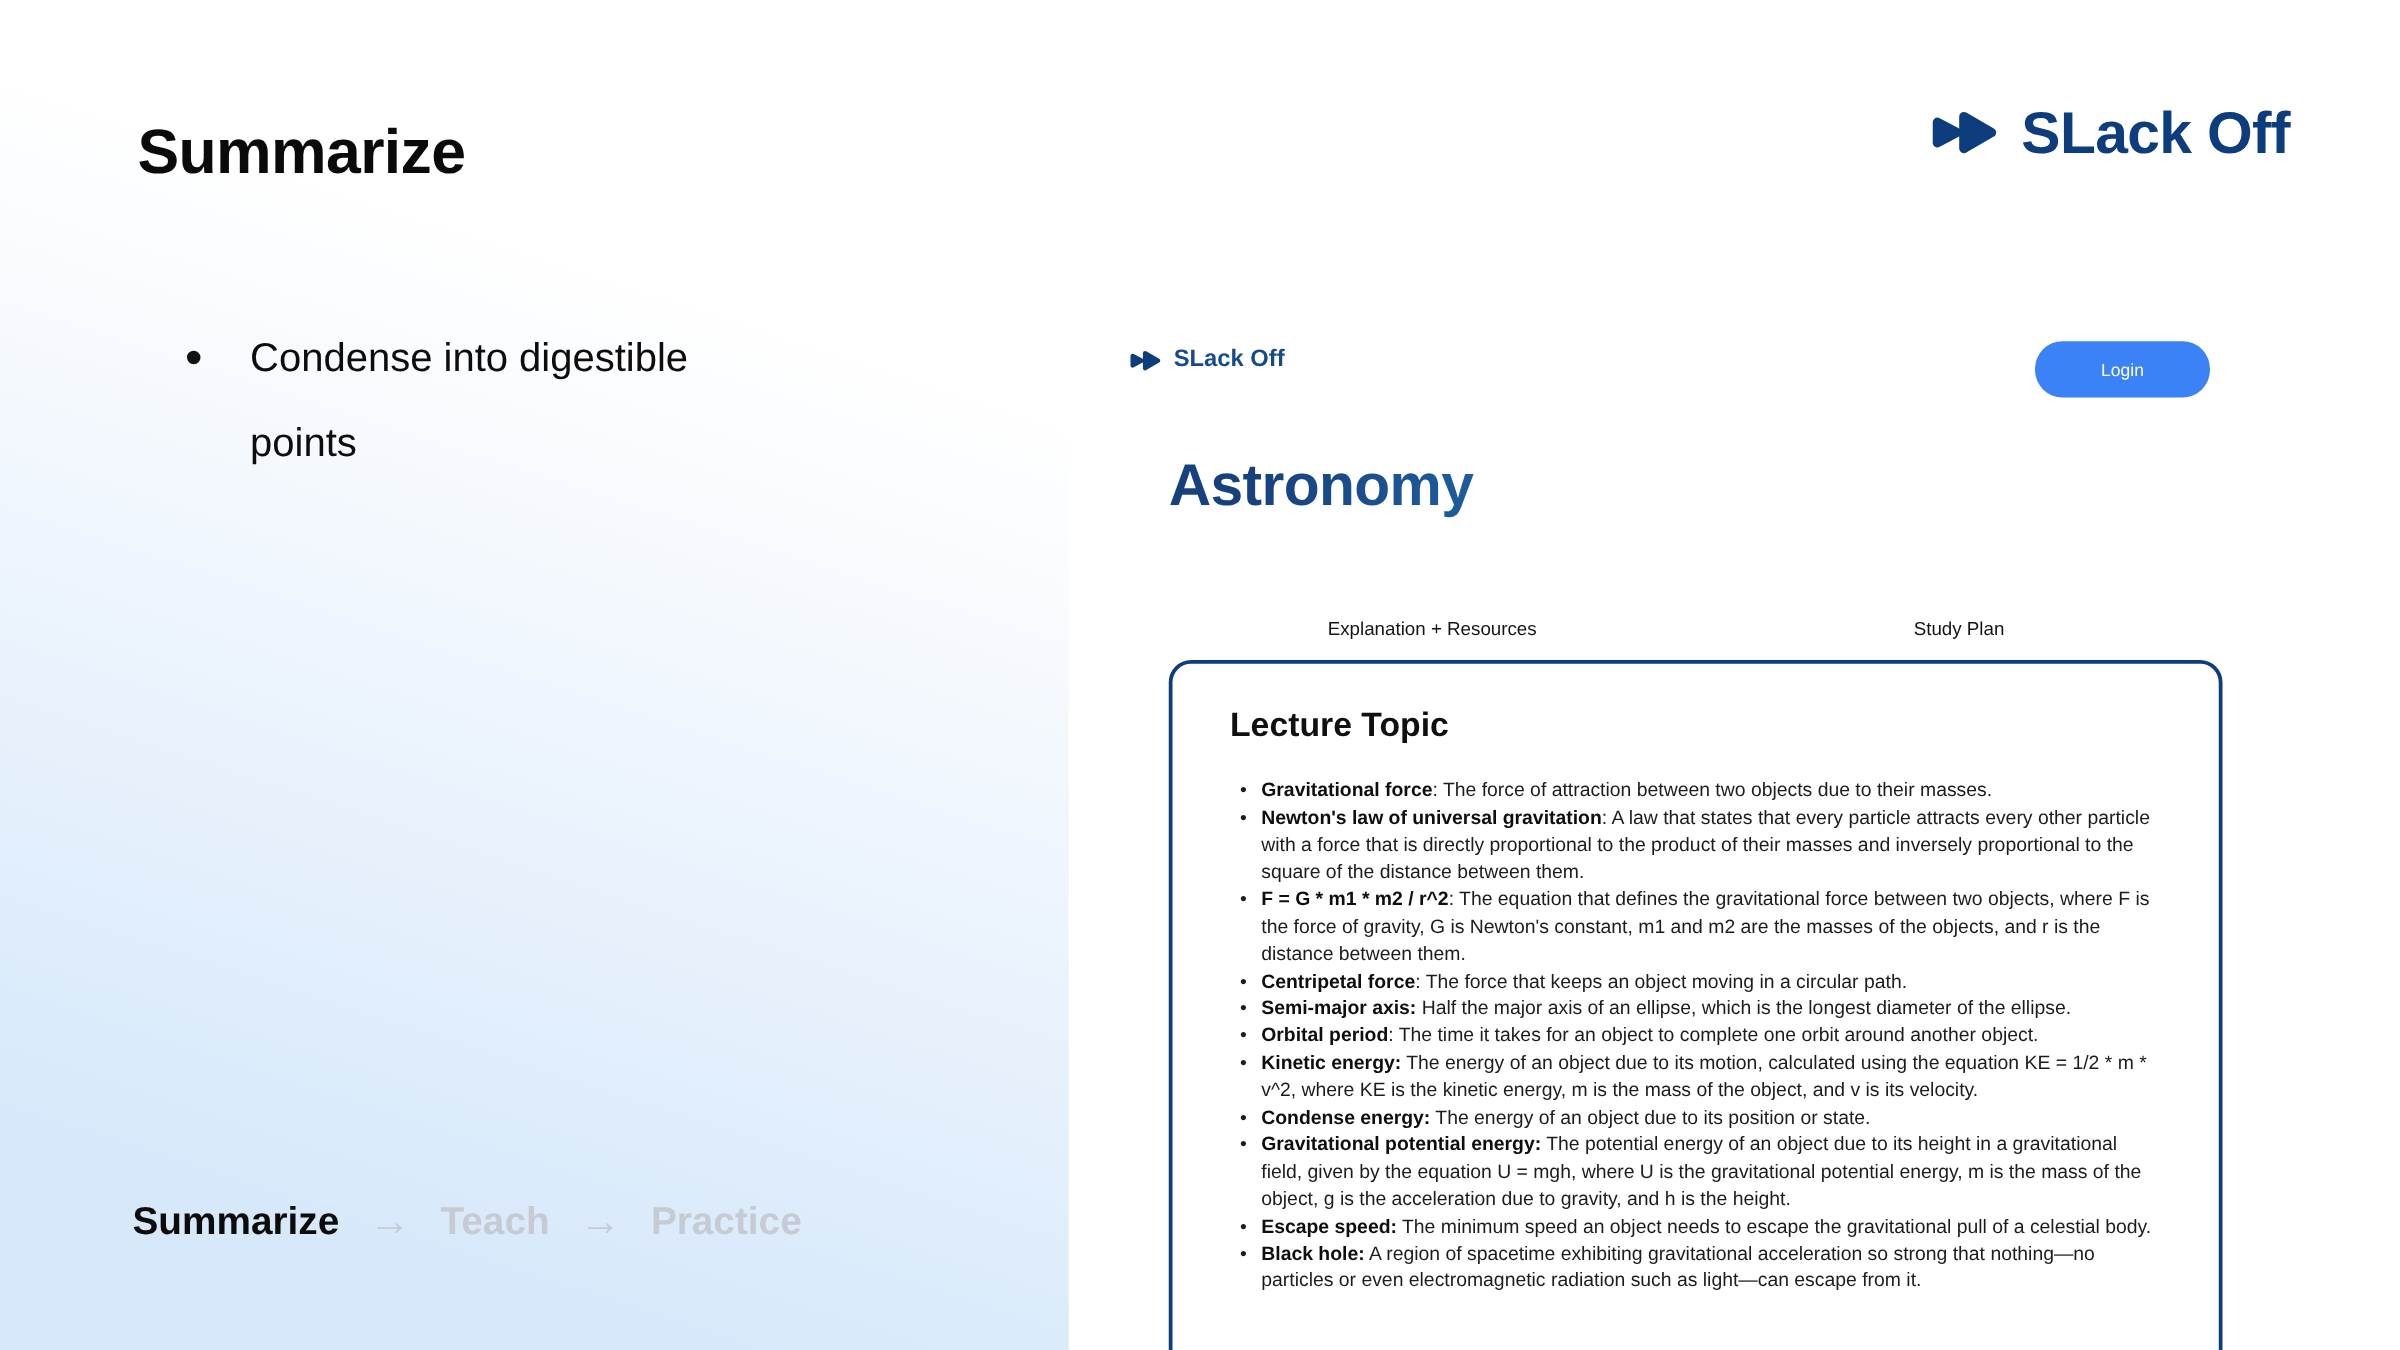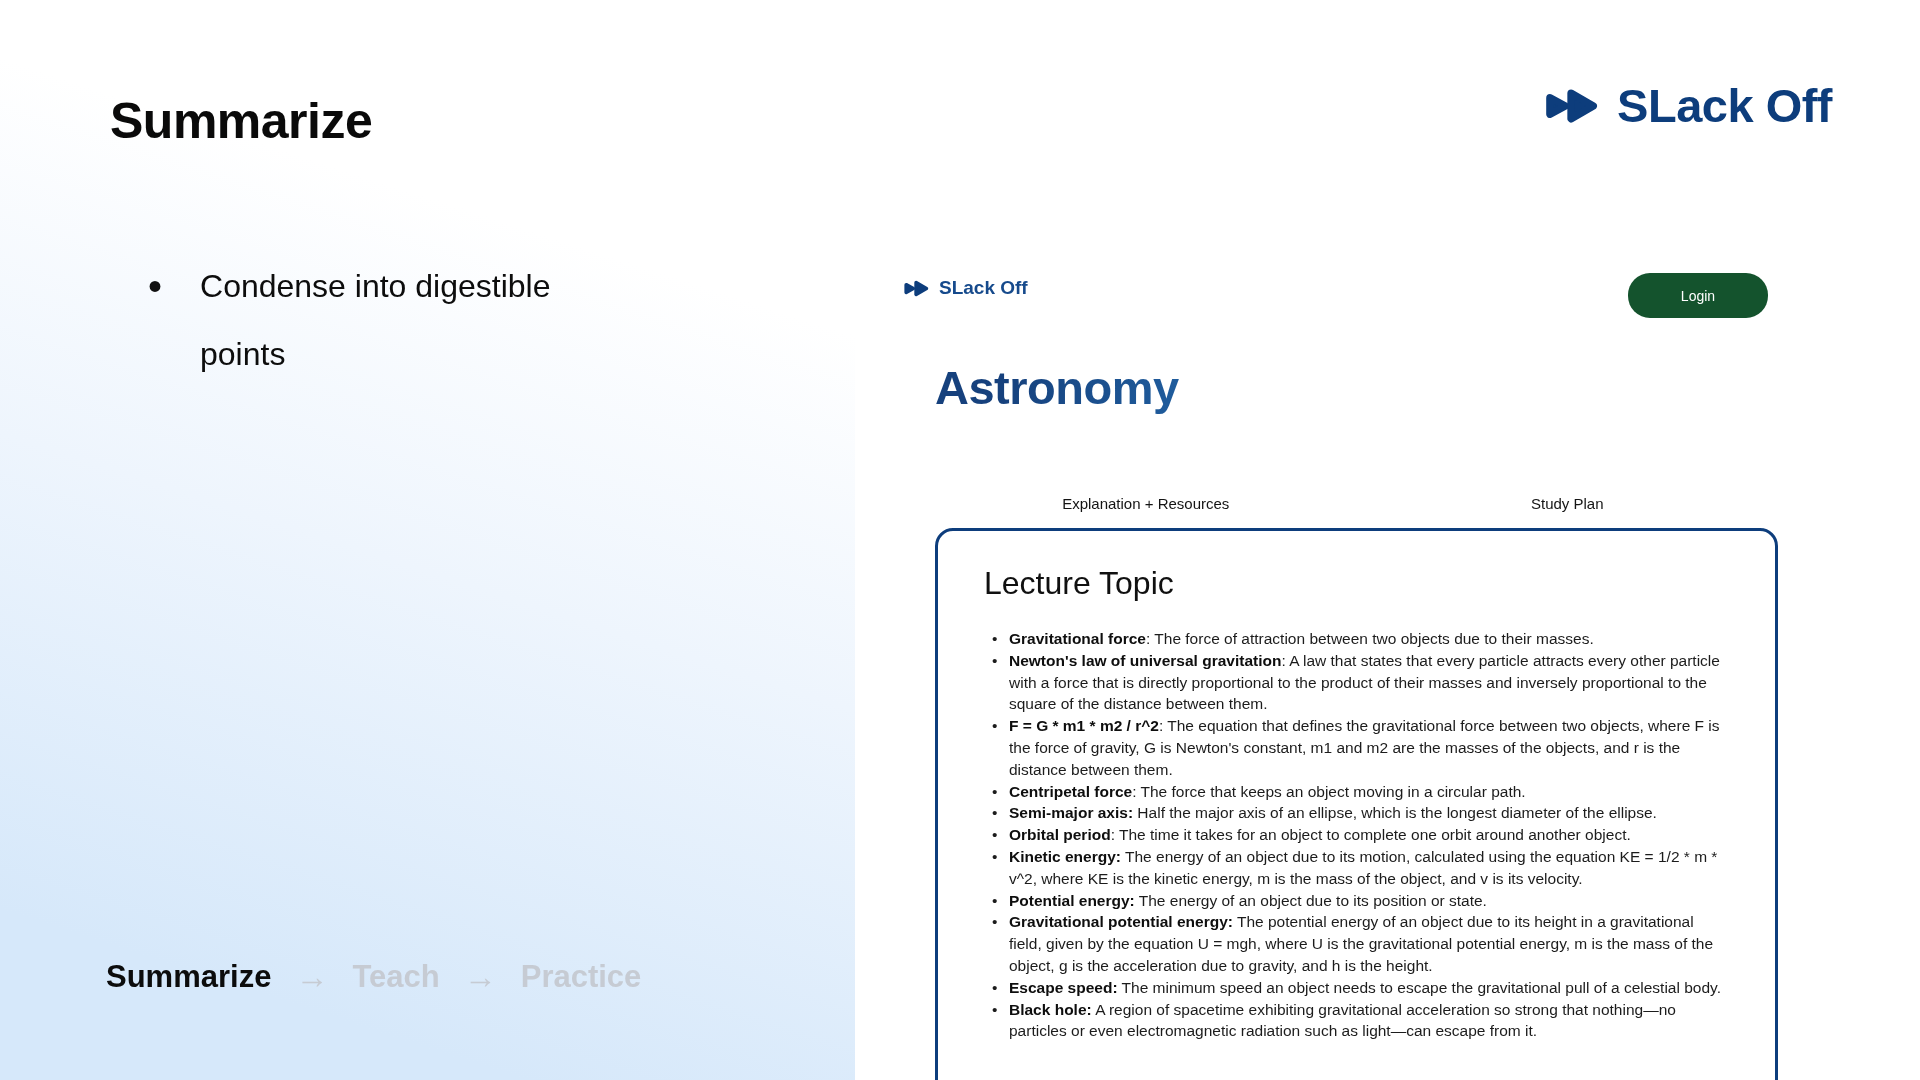--- a/index.html
+++ b/index.html
@@ -35,42 +35,42 @@
   .app {
     position:absolute; left:855px; top:222px; width:1065px; height:858px;
     background:#ffffff; overflow:hidden;
   }
   .app-brand { position:absolute; left:48px; top:55px; display:flex; align-items:center; gap:9px; }
   .app-brand svg { width:27px; height:21px; }
   .app-brand .brand-text { font-size:19px; font-weight:700; color:#164a8c; }
 
   .login-btn {
     position:absolute; left:773px; top:51px; width:140px; height:45px;
-    border:none; border-radius:22px; background:#14532d; color:#ffffff;
+    border:none; border-radius:22px; background:#3b82f6; color:#ffffff;
     font-size:14px; font-family:inherit; cursor:pointer;
   }
 
   .app-title {
     position:absolute; left:80px; top:138px; width:843px; margin:0;
     text-align:left; font-size:47px; font-weight:700; letter-spacing:-0.5px;
     background:linear-gradient(90deg,#16417d 8%,#2a7ec4 55%,#3fc3f7 92%);
     -webkit-background-clip:text; background-clip:text;
     color:transparent; -webkit-text-fill-color:transparent;
   }
 
   .tabs { position:absolute; left:80px; top:253px; width:843px; height:56px; display:flex; z-index:2; }
   .tab { flex:1; display:flex; align-items:center; justify-content:center; font-size:15px; color:#141414; cursor:pointer; }
   .tab.active { background:#0d3d7c; color:#ffffff; font-weight:700; border-radius:13px 13px 0 0; }
 
   .panel {
     position:absolute; left:80px; top:306px; width:843px; height:640px;
     background:#ffffff; border:3px solid #0d3d7c; border-radius:18px;
     padding:30px 52px 0 44px; z-index:1;
   }
-  .panel h2 { margin:4px 0 26px 2px; font-size:32px; font-weight:400; color:#101010; }
+  .panel h2 { margin:4px 0 26px 2px; font-size:27px; font-weight:700; color:#101010; }
 
   .topics { margin:0; padding:0 0 0 10px; list-style:none; }
   .topics li { position:relative; padding-left:17px; font-size:15.5px; line-height:21.8px; color:#1c1c1c; }
   .topics li::before { content:"•"; position:absolute; left:0; top:0; color:#1c1c1c; }
   .topics .term { font-weight:700; color:#0e0e0e; }
 </style>
 </head>
 <body>
 
 <div class="stage">
@@ -128,21 +128,21 @@
           <li><b class="term">F = G * m1 * m2 / r^2</b><span>: The equation that defines the gravitational force between two objects, where F is the force of gravity, G is Newton's constant, m1 and m2 are the masses of the objects, and r is the distance between them.</span></li>
 
           <li><b class="term">Centripetal force</b><span>: The force that keeps an object moving in a circular path.</span></li>
 
           <li><b class="term">Semi-major axis:</b><span> Half the major axis of an ellipse, which is the longest diameter of the ellipse.</span></li>
 
           <li><b class="term">Orbital period</b><span>: The time it takes for an object to complete one orbit around another object.</span></li>
 
           <li><b class="term">Kinetic energy:</b><span> The energy of an object due to its motion, calculated using the equation KE = 1/2 * m * v^2, where KE is the kinetic energy, m is the mass of the object, and v is its velocity.</span></li>
 
-          <li><b class="term">Potential energy:</b><span> The energy of an object due to its position or state.</span></li>
+          <li><b class="term">Condense energy:</b><span> The energy of an object due to its position or state.</span></li>
 
           <li><b class="term">Gravitational potential energy:</b><span> The potential energy of an object due to its height in a gravitational field, given by the equation U = mgh, where U is the gravitational potential energy, m is the mass of the object, g is the acceleration due to gravity, and h is the height.</span></li>
 
           <li><b class="term">Escape speed:</b><span> The minimum speed an object needs to escape the gravitational pull of a celestial body.</span></li>
 
           <li><b class="term">Black hole:</b><span> A region of spacetime exhibiting gravitational acceleration so strong that nothing—no particles or even electromagnetic radiation such as light—can escape from it.</span></li>
         </ul>
     </div>
 
   </div>

